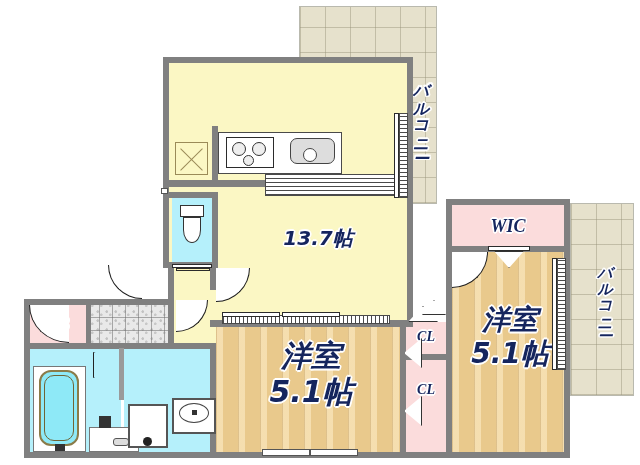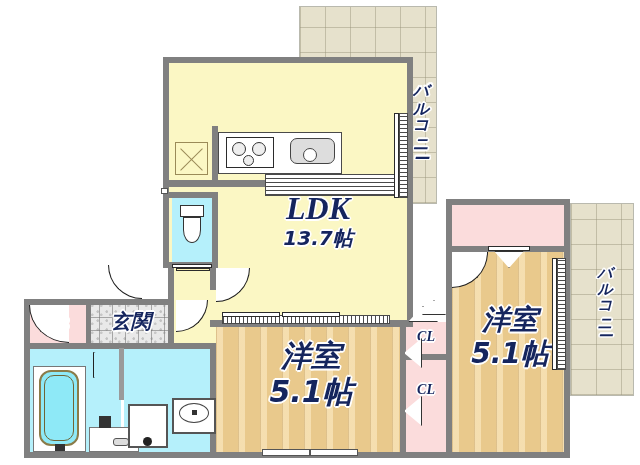--- a/index.html
+++ b/index.html
@@ -106,50 +106,49 @@
   </div>
   <div class="lbl lbl-jp vert" style="left:409px;top:72px;width:20px;font-size:16px;letter-spacing:1px;">バルコニー</div>
 
   <div class="rect outline f-balc" style="left:570px;top:203px;width:64px;height:193px;">
     <div class="balc-grid"></div>
   </div>
   <div class="lbl lbl-jp vert" style="left:592px;top:255px;width:20px;font-size:15px;letter-spacing:1px;">バルコニー</div>
 
   <div class="rect f-ldk" style="left:168px;top:62px;width:240px;height:258px;"></div>
 
-  <div class="lbl" style="left:258px;top:192px;width:120px;font-size:32px;">LDK</div>
   <div class="lbl lbl-jp" style="left:248px;top:228px;width:140px;font-size:20px;">13.7帖</div>
 
   <div class="rect f-wood" style="left:216px;top:327px;width:190px;height:130px;">
     <div class="wood-grain"></div>
   </div>
   <div class="lbl lbl-jp" style="left:251px;top:341px;width:120px;font-size:30px;">洋室</div>
   <div class="lbl lbl-jp" style="left:251px;top:377px;width:120px;font-size:30px;">5.1帖</div>
 
   <div class="rect f-wood" style="left:452px;top:252px;width:112px;height:205px;">
     <div class="wood-grain"></div>
   </div>
   <div class="lbl lbl-jp" style="left:458px;top:306px;width:104px;font-size:28px;">洋室</div>
   <div class="lbl lbl-jp" style="left:458px;top:340px;width:104px;font-size:28px;">5.1帖</div>
 
   <div class="rect f-pink" style="left:452px;top:205px;width:112px;height:42px;"></div>
+  <div class="lbl" style="left:462px;top:217px;width:92px;font-size:18px;">WIC</div>
 
   <div class="rect f-pink" style="left:406px;top:322px;width:40px;height:33px;"></div>
   <div class="lbl" style="left:406px;top:330px;width:40px;font-size:14px;">CL</div>
 
   <div class="rect f-pink" style="left:406px;top:360px;width:40px;height:97px;"></div>
   <div class="lbl" style="left:406px;top:383px;width:40px;font-size:14px;">CL</div>
 
   <div class="rect f-pink" style="left:29px;top:305px;width:57px;height:38px;"></div>
   <div class="lbl" style="left:29px;top:314px;width:57px;font-size:19px;">SB</div>
 
   <div class="rect f-gen" style="left:86px;top:299px;width:88px;height:45px;">
     <div class="tile-grid"></div>
   </div>
-  <div class="lbl lbl-jp" style="left:94px;top:311px;width:74px;font-size:20px;">玄関</div>
 
   <div class="rect f-ldk" style="left:174px;top:288px;width:42px;height:56px;"></div>
 
   <div class="rect f-water" style="left:29px;top:348px;width:92px;height:109px;"></div>
 
   <div class="rect f-water" style="left:124px;top:348px;width:92px;height:109px;"></div>
 
   <div class="rect f-water" style="left:172px;top:198px;width:40px;height:66px;"></div>
 
   <div class="wall" style="left:163px;top:57px;width:250px;height:6px;"></div>

